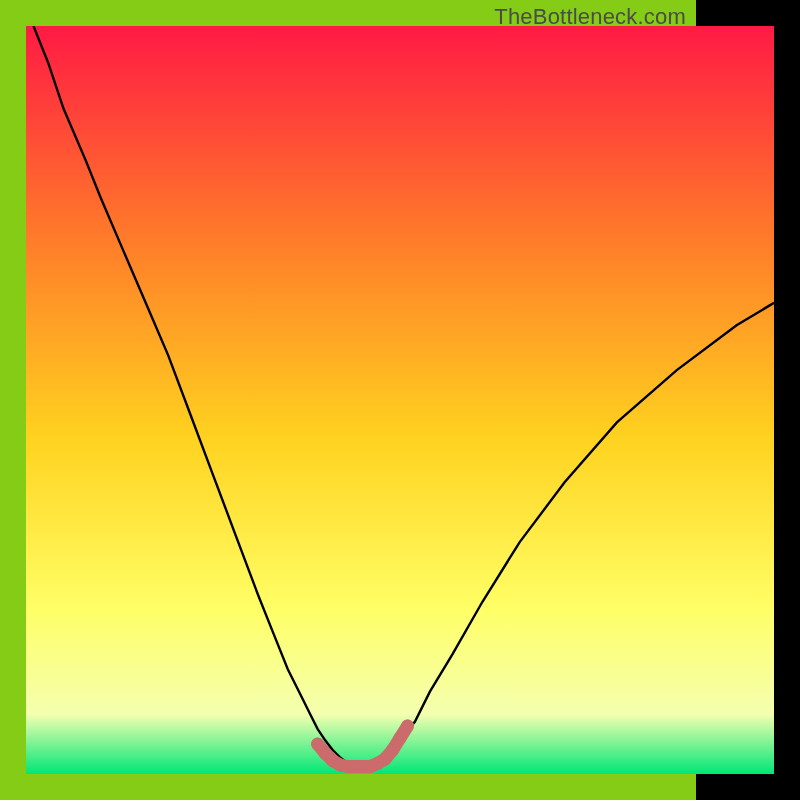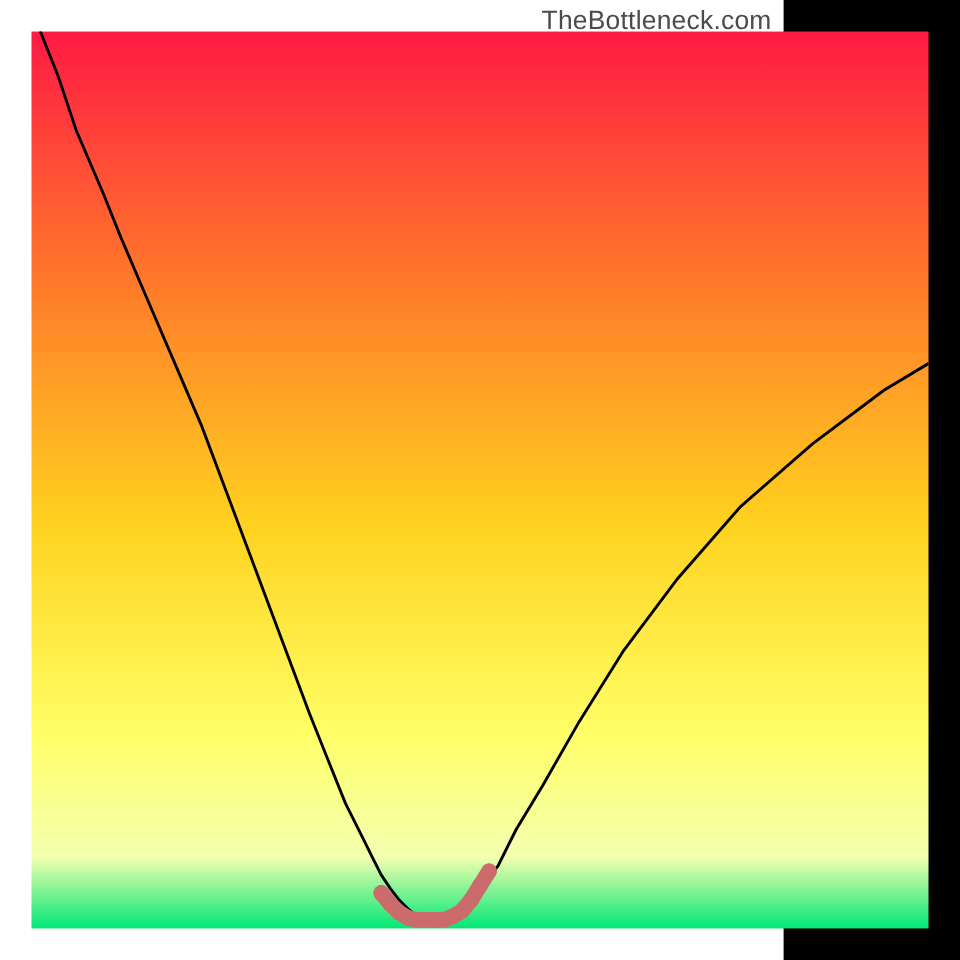--- a/index.html
+++ b/index.html
@@ -9,21 +9,22 @@
     height: 800px;
     overflow: hidden;
     background: #000;
     font-family: Arial, Helvetica, sans-serif;
   }
   .frame {
     position: absolute;
     top: 0; left: 0;
     width: 653px;
     height: 800px;
-    background: #ffffff;
+    background: #84cc16;
+    padding-left: 43px;
   }
   .plot-area {
     position: absolute;
     top: 26px;
     left: 26px;
     width: 748px;
     height: 748px;
     overflow: hidden;
   }
   .plot-area svg {

